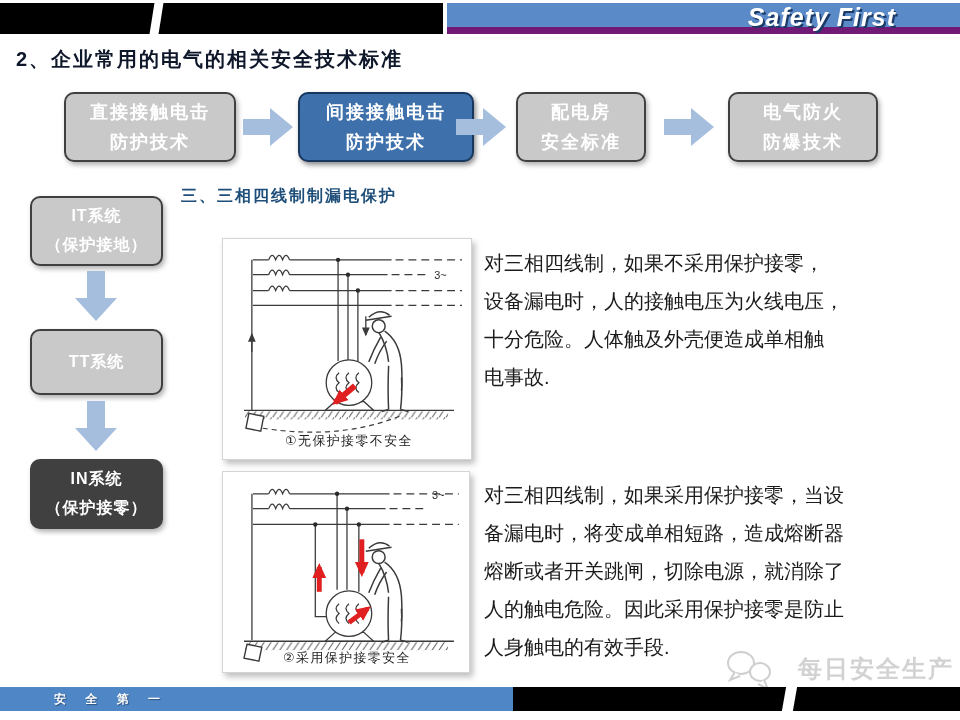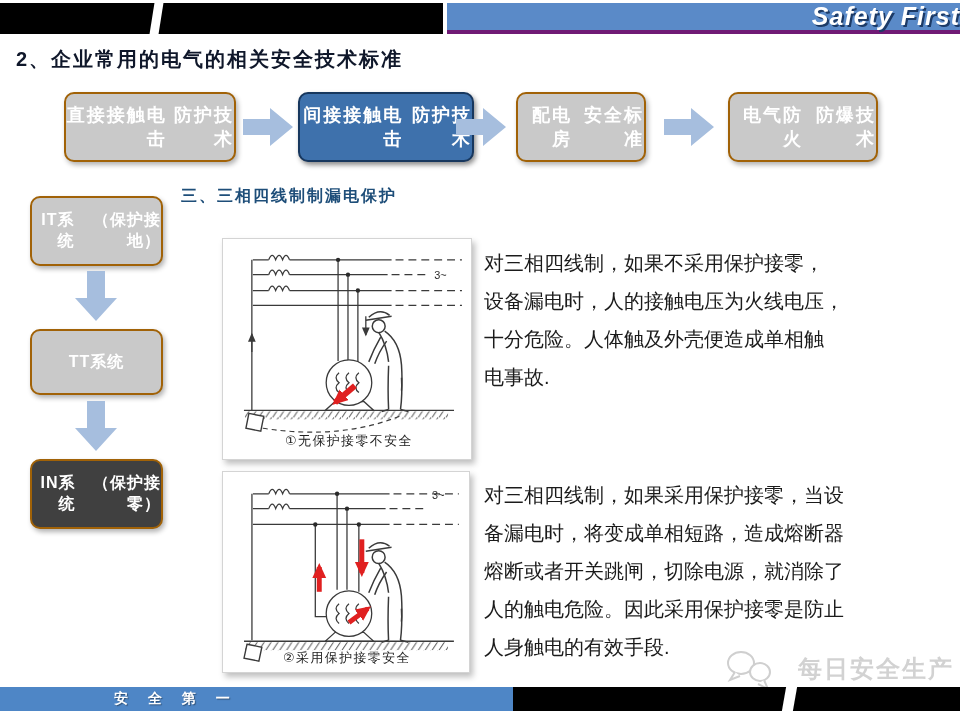--- a/index.html
+++ b/index.html
@@ -3,29 +3,29 @@
 <meta charset="utf-8">
 <style>
   html,body{margin:0;padding:0}
   body{width:960px;height:720px;position:relative;background:#fff;overflow:hidden;
        font-family:"Liberation Sans","DejaVu Sans",sans-serif}
   .abs{position:absolute}
   
   .topbar-black{left:0;top:3px;width:443px;height:31px;background:#000}
   .topbar-gap{left:152px;top:1px;width:9px;height:35px;background:#fff;transform:skewX(-9deg)}
   .topbar-blue{left:447px;top:3px;width:513px;height:31px;background:#5a8ac8;
-               border-bottom:4px solid #701a75;display:flex;align-items:center;
-               justify-content:flex-end;box-sizing:border-box}
+               border-bottom:7px solid #701a75;display:flex;align-items:flex-start;
+               justify-content:flex-end;padding-right:64px;box-sizing:border-box}
   .safety{color:#fff;font-size:25px;font-weight:bold;font-style:italic;letter-spacing:1px;
           text-shadow:2px 2px 0 #1c3a66}
   .heading{left:16px;top:46px;font-size:20px;font-weight:bold;color:#0f172a;letter-spacing:2px}
   
-  .fbox{border-radius:10px;border:2px solid #a16207;box-shadow:2px 3px 5px rgba(0,0,0,.3);
-        color:#fff;display:flex;flex-direction:row;justify-content:space-evenly;
-        align-items:center;text-align:right;font-weight:bold;box-sizing:border-box}
+  .fbox{border-radius:10px;border:2px solid #404040;box-shadow:2px 3px 5px rgba(0,0,0,.3);
+        color:#fff;display:flex;flex-direction:column;justify-content:space-evenly;
+        align-items:center;text-align:left;font-weight:bold;box-sizing:border-box}
   .gray{background:#c9c9c9}
   .hl{background:#3e71ac;border-color:#17375e;box-shadow:2px 3px 5px rgba(0,0,0,.45)}
   .flowbox{top:92px;height:70px;font-size:18px;letter-spacing:2px}
   .fb1{left:64px;width:172px}
   .fb2{left:298px;width:176px}
   .fb3{left:516px;width:130px}
   .fb4{left:728px;width:150px}
   .harrow{top:106px}
   .ha1{left:243px}.ha2{left:456px}.ha3{left:664px}
   
@@ -39,21 +39,21 @@
   
   .panel{background:#fff;border:1px solid #d4d4d4;box-shadow:3px 4px 6px rgba(0,0,0,.25)}
   .p1{left:222px;top:238px;width:248px;height:220px}
   .p2{left:222px;top:471px;width:246px;height:200px}
   
   .para{left:484px;width:470px;font-size:20px;color:#1b1b1b;line-height:38px}
   .t1{top:244px}
   .t2{top:476px}
   
   .footer-blue{left:0;top:687px;width:513px;height:24px;background:#4e86c6;display:flex;align-items:center}
-  .slogan{margin-left:114px;color:#fff;font-size:14px;font-weight:bold;letter-spacing:8px;
+  .slogan{margin-left:54px;color:#fff;font-size:12px;font-weight:bold;letter-spacing:8px;
           text-shadow:1px 1px 1px rgba(0,0,0,.4)}
   .footer-black{left:513px;top:687px;width:447px;height:24px;background:#000}
   .footer-gap{left:784px;top:685px;width:11px;height:28px;background:#fff;transform:skewX(-10deg)}
   .wm{left:723px;top:646px;display:flex;align-items:center;gap:17px}
   .wm-text{font-size:24px;font-weight:bold;letter-spacing:2px;color:#d2d2d2}
 </style>
 </head>
 <body>
 
 <div class="abs topbar-black"></div>

